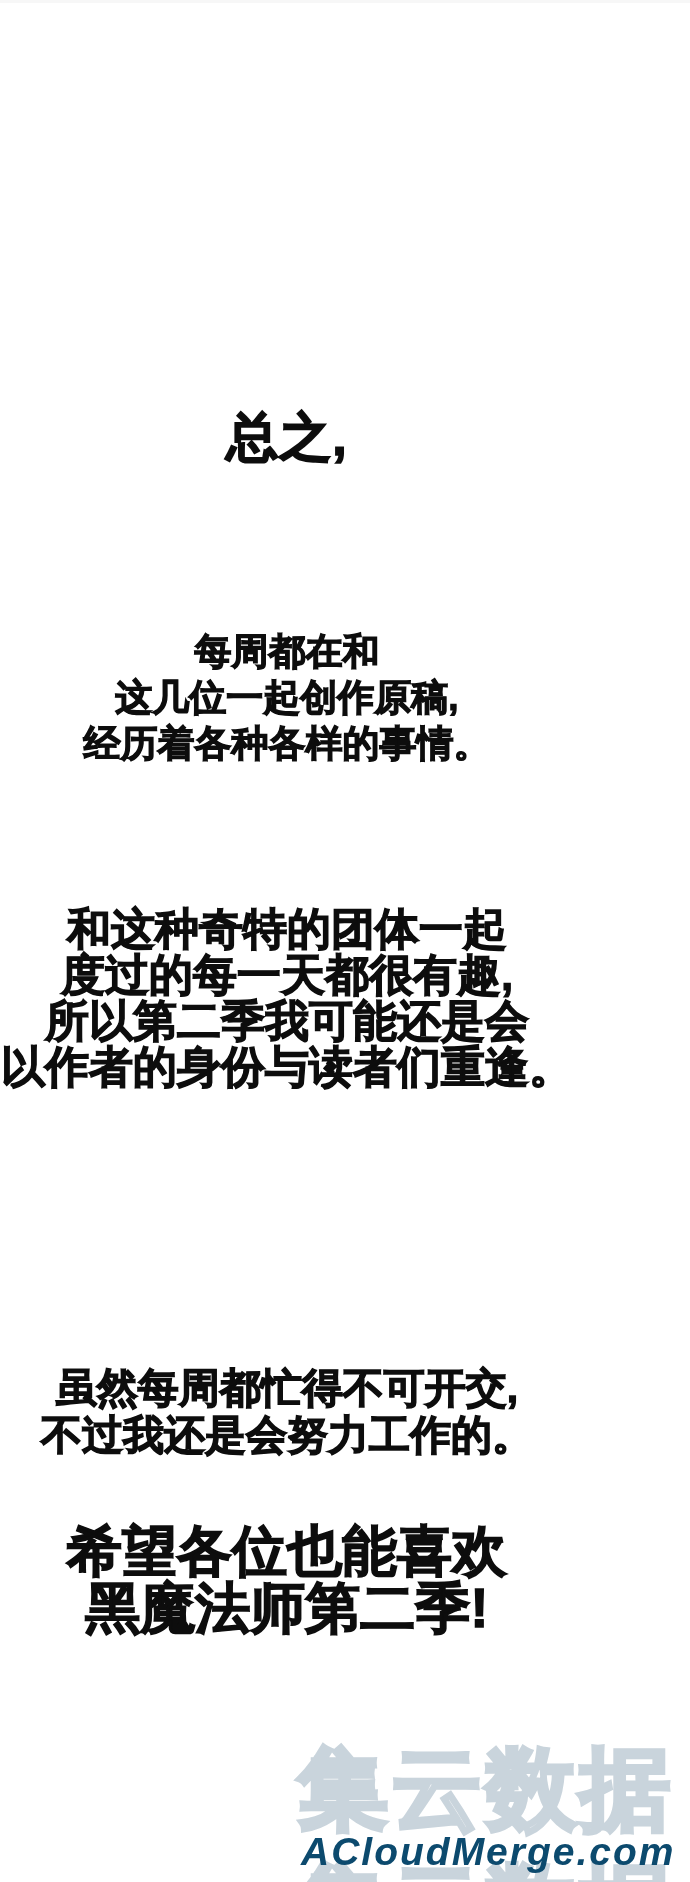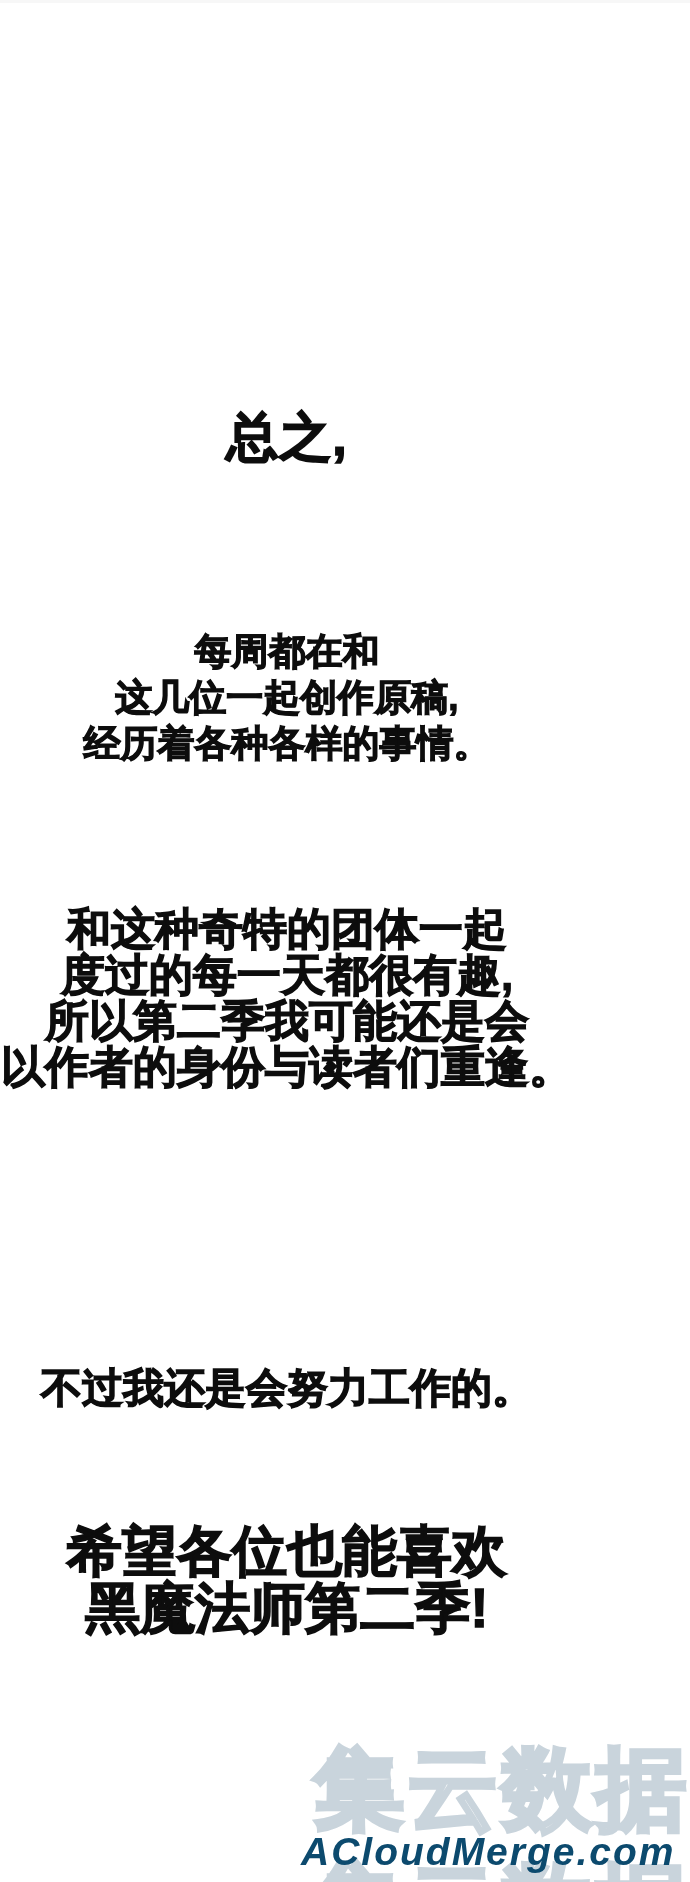--- a/index.html
+++ b/index.html
@@ -63,21 +63,20 @@
     position: absolute;
     left: 298px;
     font-size: 90px;
     line-height: 95px;
     font-weight: 700;
     letter-spacing: 4px;
     color: #ffffff;
     -webkit-text-stroke: 4px #c9d4dc;
     white-space: nowrap;
     z-index: 1;
-    margin-left: 16px;
   }
   .wm-bubble.row1 { top: 1742px; }
   .wm-bubble.row2 { top: 1858px; }
   .wm-url {
     position: absolute;
     left: 301px;
     top: 1832px;
     font-size: 39px;
     line-height: 39px;
     font-weight: 700;
@@ -102,20 +101,21 @@
 </div>
 
 <div class="textblock p2">
   <div>和这种奇特的团体一起</div>
   <div>度过的每一天都很有趣,</div>
   <div>所以第二季我可能还是会</div>
   <div>以作者的身份与读者们重逢。</div>
 </div>
 
 <div class="textblock p3">
+  <div>虽然每周都忙得不可开交,</div>
   <div>不过我还是会努力工作的。</div>
 </div>
 
 <div class="textblock p4">
   <div>希望各位也能喜欢</div>
   <div>黑魔法师第二季!</div>
 </div>
 
 <div class="wm-bubble row1">集云数据</div>
 

